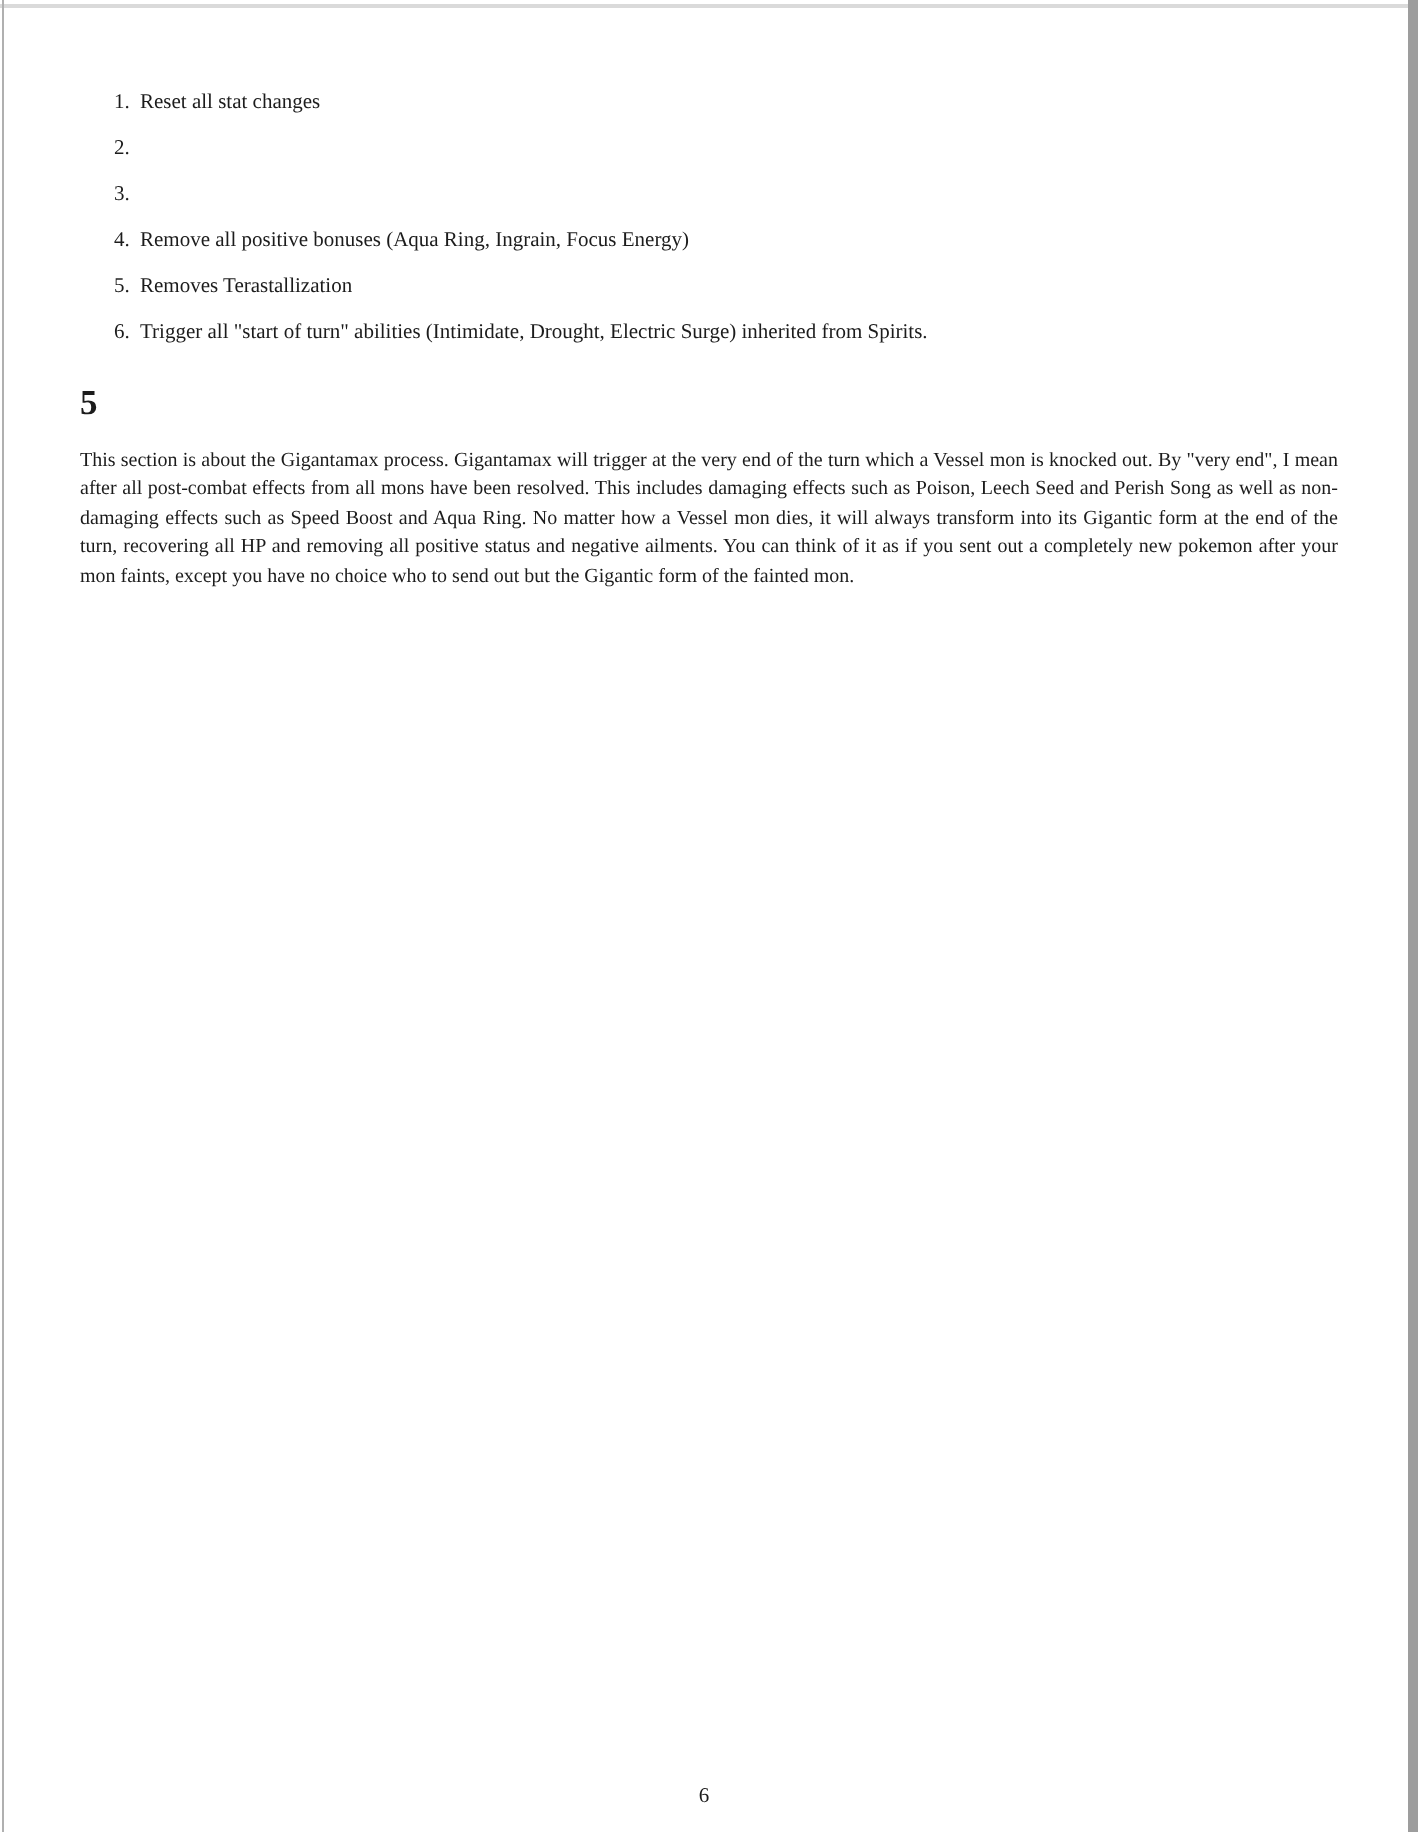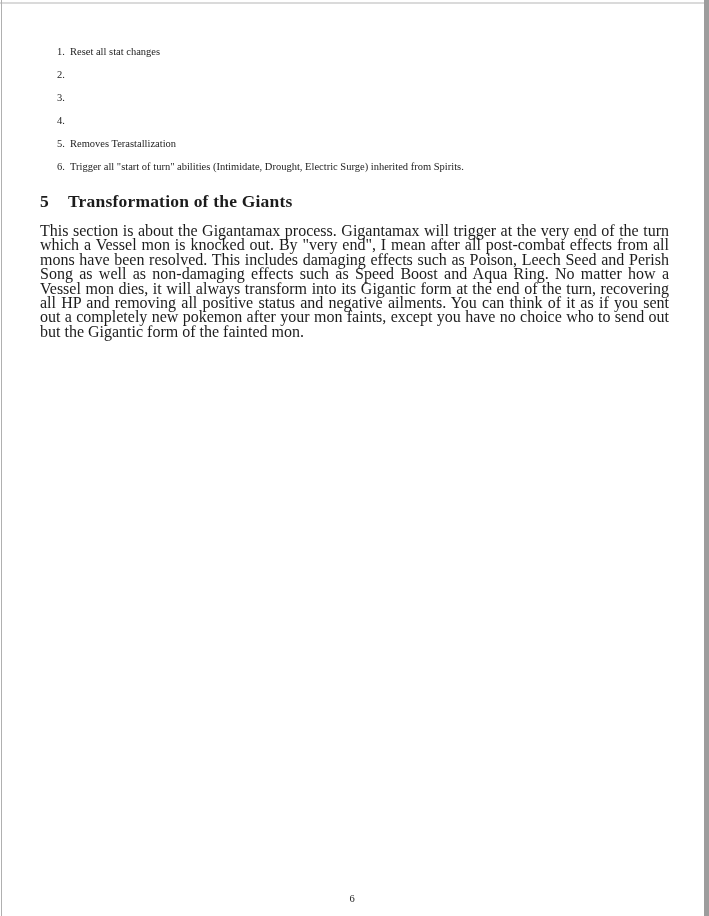--- a/index.html
+++ b/index.html
@@ -70,21 +70,21 @@
   }
   .section-heading .secnum {
     flex: 0 0 28px;
   }
   .body-para {
     position: absolute;
     top: 224px;
     left: 40px;
     width: 629px;
     margin: 0;
-    font-size: 16px;
+    font-size: 10px;
     line-height: 14.4px;
     text-align: justify;
   }
   .page-number {
     position: absolute;
     top: 893px;
     left: 0;
     width: 704px;
     text-align: center;
     font-size: 10.5px;
@@ -103,31 +103,31 @@
     <span class="itext">Reset all stat changes</span>
   </li>
   <li>
     <span class="marker">2.</span>
   </li>
   <li>
     <span class="marker">3.</span>
   </li>
   <li>
     <span class="marker">4.</span>
+    <span class="itext">Remove all positive bonuses (Aqua Ring, Ingrain, Focus Energy)</span>
   </li>
   <li>
     <span class="marker">5.</span>
     <span class="itext">Removes Terastallization</span>
   </li>
   <li>
     <span class="marker">6.</span>
     <span class="itext">Trigger all "start of turn" abilities (Intimidate, Drought, Electric Surge) inherited from Spirits.</span>
   </li>
 </ol>
 
 <h2 class="section-heading">
   <span class="secnum">5</span>
-  <span class="sectitle">Transformation of the Giants</span>
 </h2>
 
 <p class="body-para">This section is about the Gigantamax process. Gigantamax will trigger at the very end of the turn which a Vessel mon is knocked out. By "very end", I mean after all post-combat effects from all mons have been resolved. This includes damaging effects such as Poison, Leech Seed and Perish Song as well as non-damaging effects such as Speed Boost and Aqua Ring. No matter how a Vessel mon dies, it will always transform into its Gigantic form at the end of the turn, recovering all HP and removing all positive status and negative ailments. You can think of it as if you sent out a completely new pokemon after your mon faints, except you have no choice who to send out but the Gigantic form of the fainted mon.</p>
 
 <div class="page-number">6</div>
 
 </body></html>

